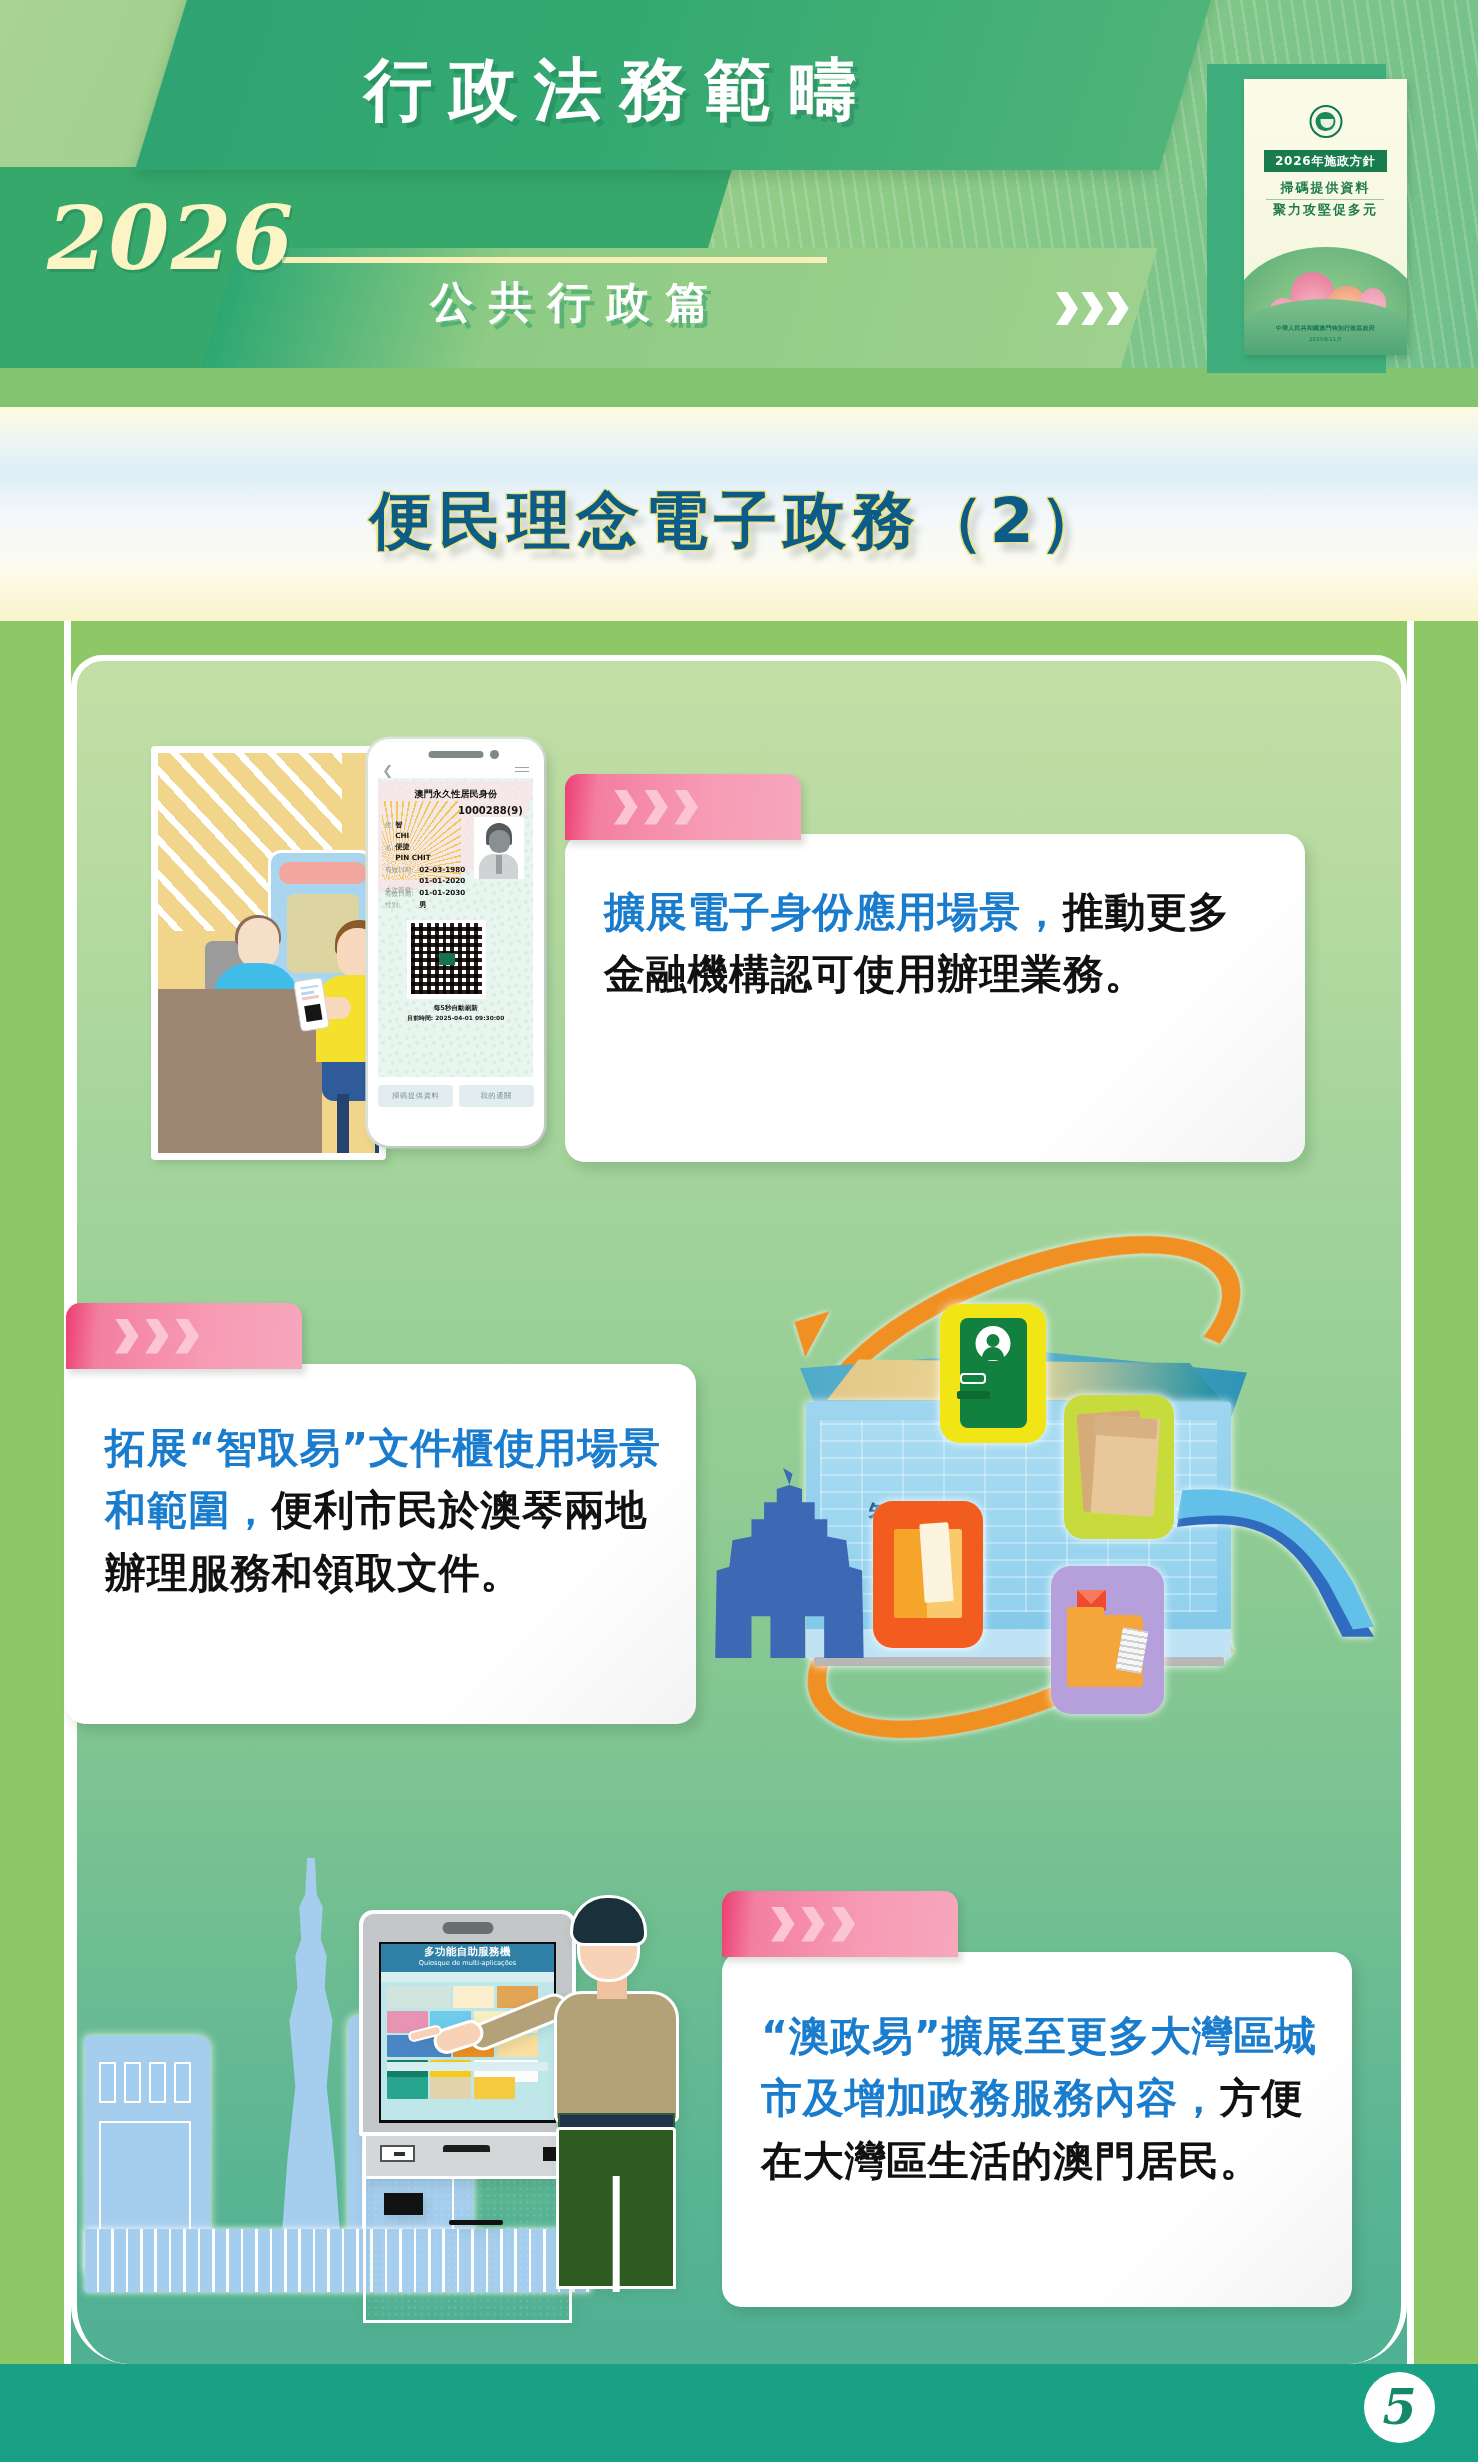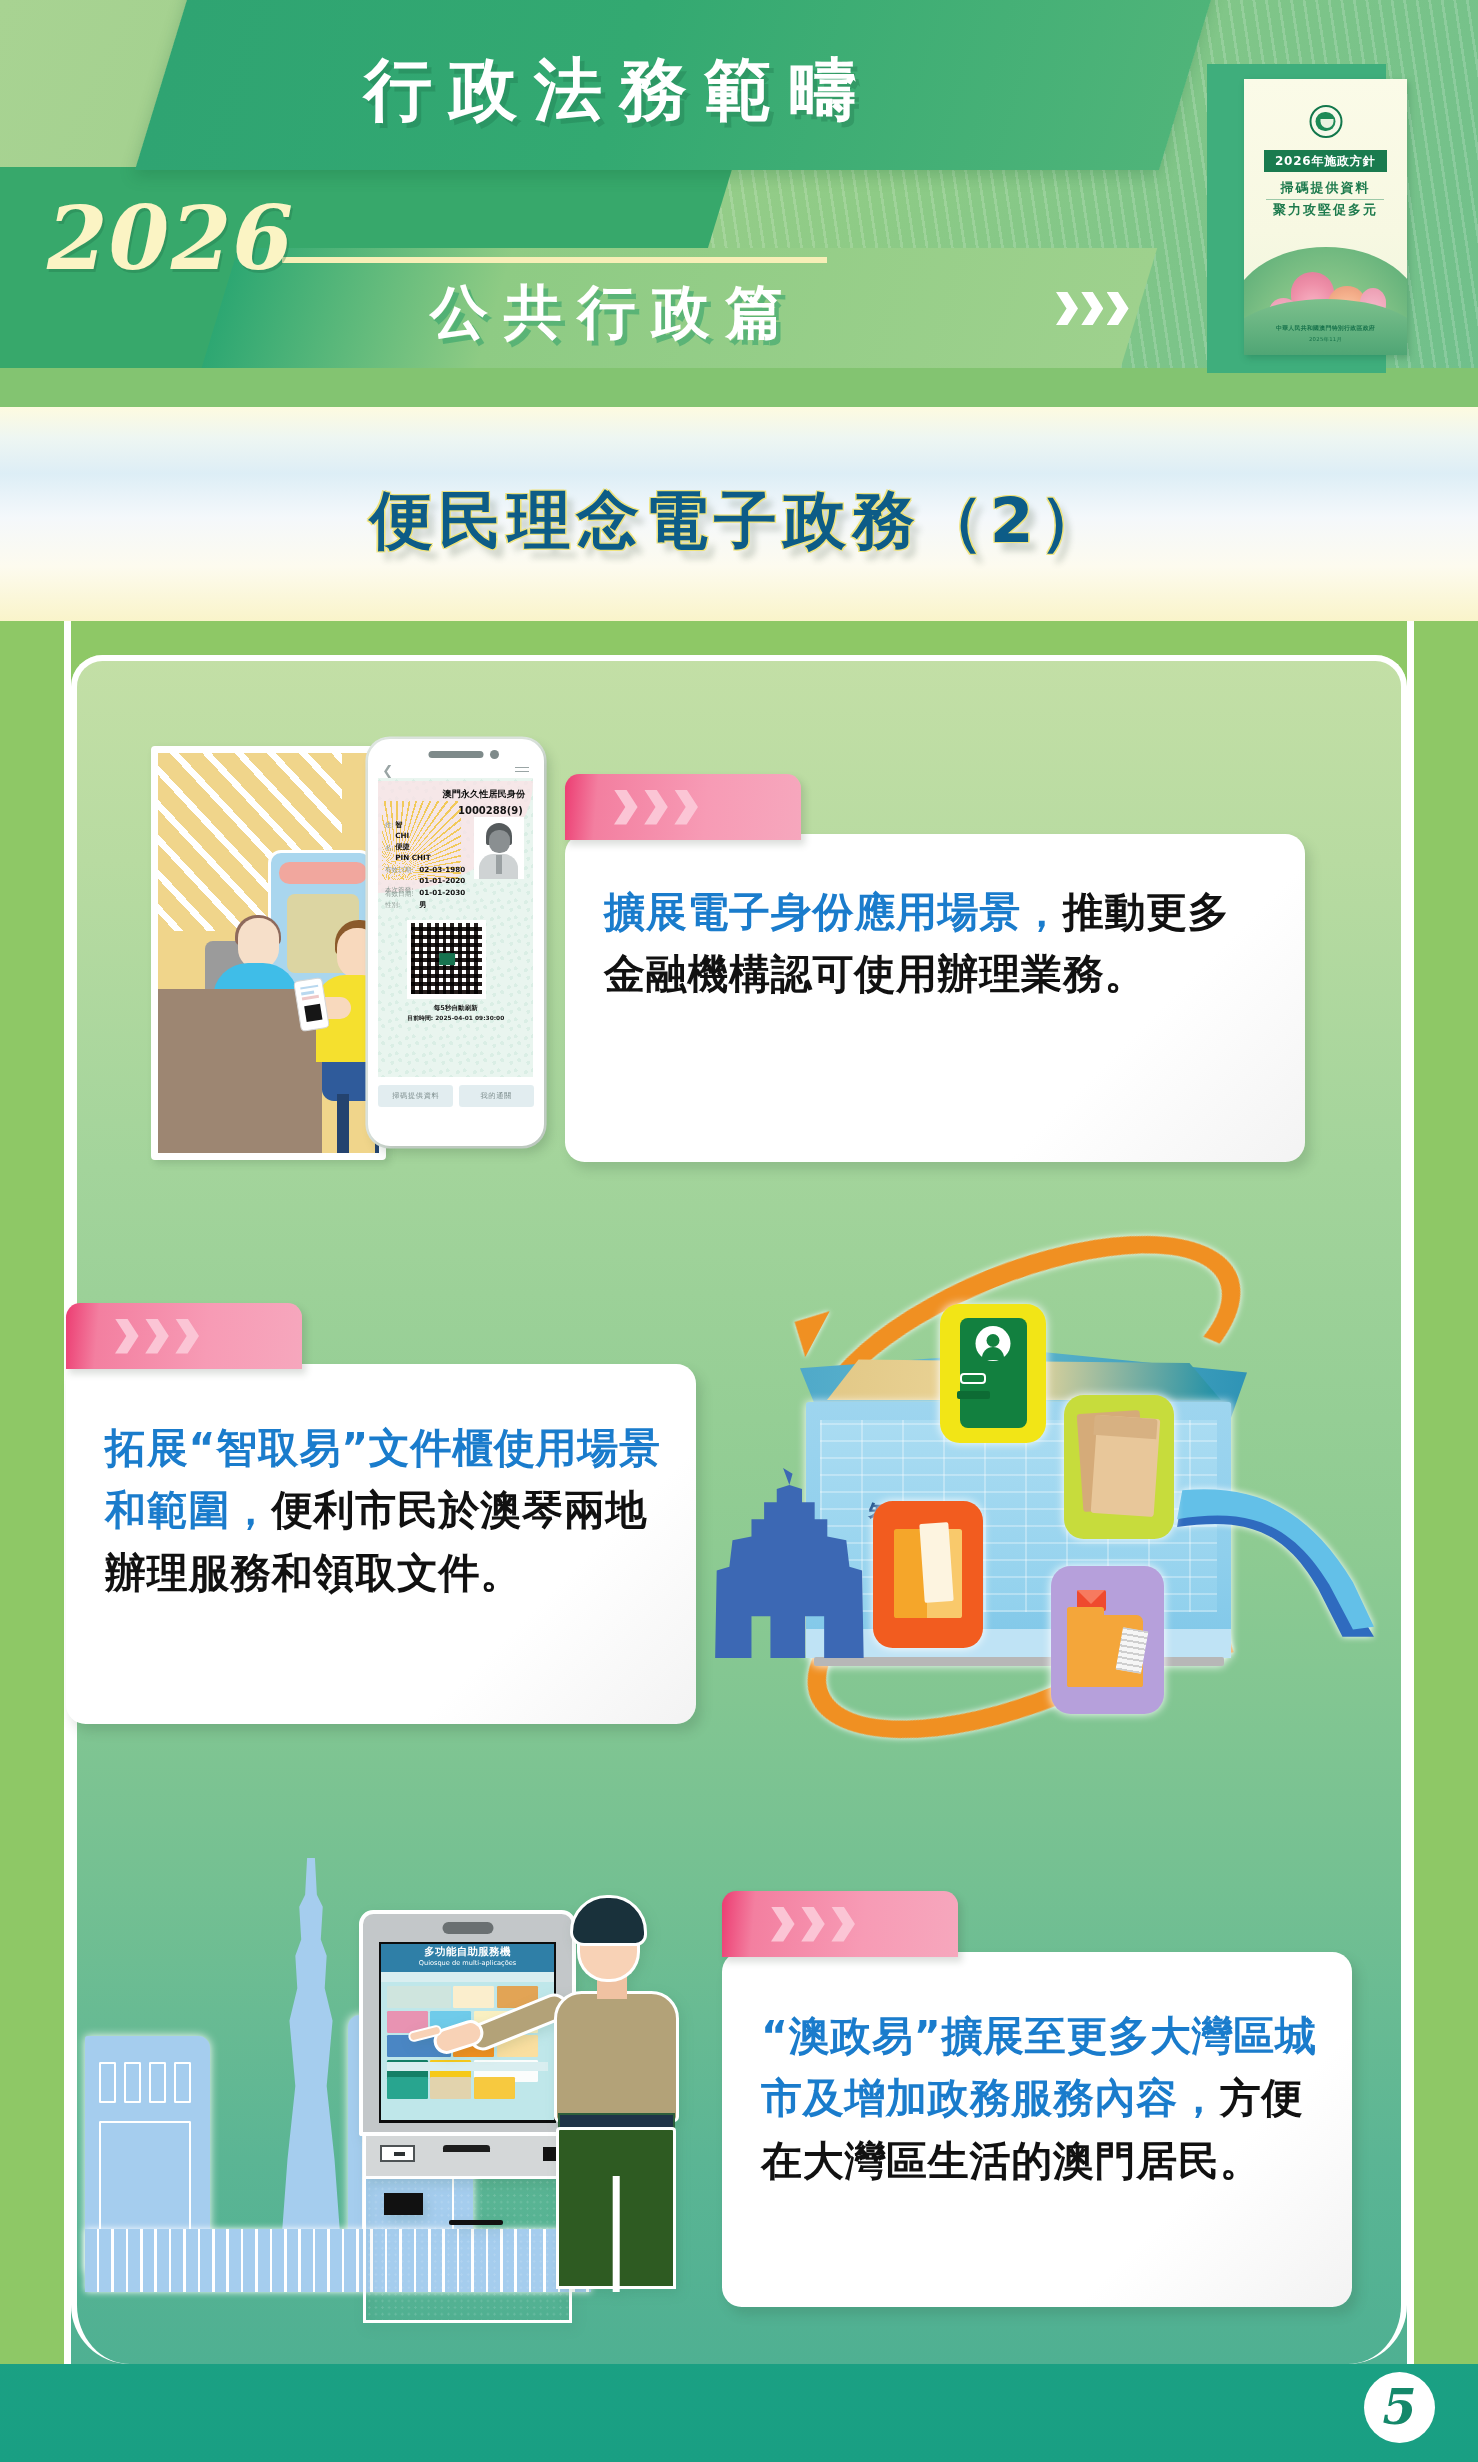--- a/index.html
+++ b/index.html
@@ -57,21 +57,21 @@
     background:#f7efb7; z-index:5;
   }
   .hdr-t1 {
     position:absolute; left:364px; top:45px; z-index:7;
     font-size:68px; font-weight:700; color:#ffffff;
     letter-spacing:17px;
     text-shadow:4.6px 5.3px 0 rgba(25,110,70,0.30);
   }
   .hdr-t2 {
     position:absolute; left:430px; top:274px; z-index:7;
-    font-size:58px; font-weight:700; color:#ffffff;
+    font-size:43px; font-weight:700; color:#ffffff;
     letter-spacing:15.8px;
     text-shadow:4.6px 5.3px 0 rgba(46,160,105,0.55);
   }
   .hdr-chev { position:absolute; left:1056px; top:292px; z-index:7; display:flex; gap:3.3px; }
   .hdr-chev i {
     display:block; width:22px; height:33px; background:#ffffff;
     clip-path:polygon(0 0, 52% 0, 100% 50%, 52% 100%, 0 100%, 48% 50%);
   }
 
   
@@ -260,21 +260,21 @@
     background:
       radial-gradient(circle at 10% 20%, #cfe9dd 0 2px, transparent 2px),
       radial-gradient(circle at 30% 60%, #cfe9dd 0 2px, transparent 2px),
       radial-gradient(circle at 70% 30%, #cfe9dd 0 2px, transparent 2px),
       radial-gradient(circle at 85% 75%, #cfe9dd 0 2px, transparent 2px);
     background-size:17px 17px;
   }
   .bp-pink { position:absolute; left:0; top:3.9px; width:155px; height:112px; background:#fae1e5; border-radius:0 0 100% 0; opacity:.75;}
   .bp-rays { position:absolute; left:3.9px; top:23.6px; width:79px; height:79px;
     background:repeating-conic-gradient(from 200deg at 18% 90%, #f1c64a 0deg 1.4deg, transparent 1.4deg 5deg); opacity:.9;}
-  .bp-title { position:absolute; left:0; width:100%; top:10.5px; text-align:center; font-size:9.2px; font-weight:700; color:#121212;margin-left:28px;}
+  .bp-title { position:absolute; left:0; width:100%; top:10.5px; text-align:center; font-size:9.2px; font-weight:700; color:#121212;}
   .bp-idno { position:absolute; right:10.5px; top:27.6px; font-size:10px; font-weight:700; color:#121212;}
   .bp-photo { position:absolute; right:9.2px; top:39px; width:50px; height:62px; background:#ffffff;}
   .bp-ph-hair { position:absolute; left:11.8px; top:6.6px; width:26px; height:22px; background:#555a5c; border-radius:13px 13px 2.6px 2.6px;}
   .bp-ph-face { position:absolute; left:14.4px; top:13px; width:21px; height:23.6px; background:#8a8f91; border-radius:9.8px;}
   .bp-ph-body { position:absolute; left:5.3px; top:37px; width:39px; height:25px; background:#cfd3d4; border-radius:14.4px 14.4px 0 0;}
   .bp-ph-tie  { position:absolute; left:21.7px; top:38px; width:5.9px; height:19.7px; background:#9aa0a2;}
   .bp-fl { position:absolute; left:6.6px; font-size:6.6px; color:#8e9b95; }
   .bp-fv { position:absolute; font-size:7.2px; font-weight:700; color:#131313; }
   .bp-qr { position:absolute; left:29px; top:142px; width:79px; height:79px; background:#ffffff; padding:3.9px;}
   .bp-qr-in { width:71px; height:71px;

